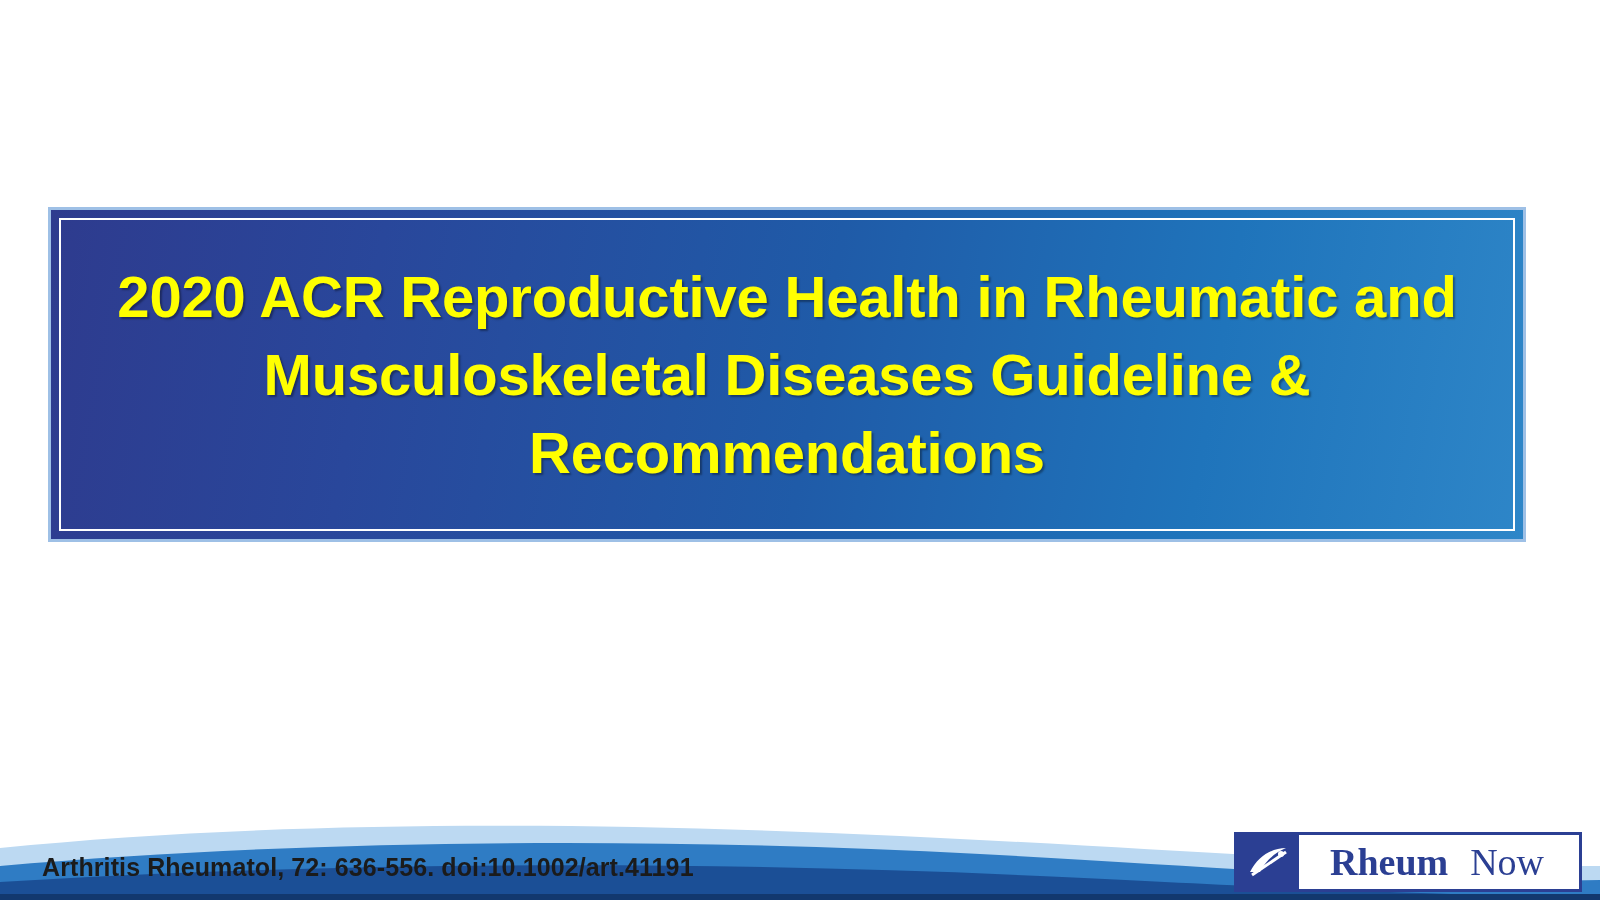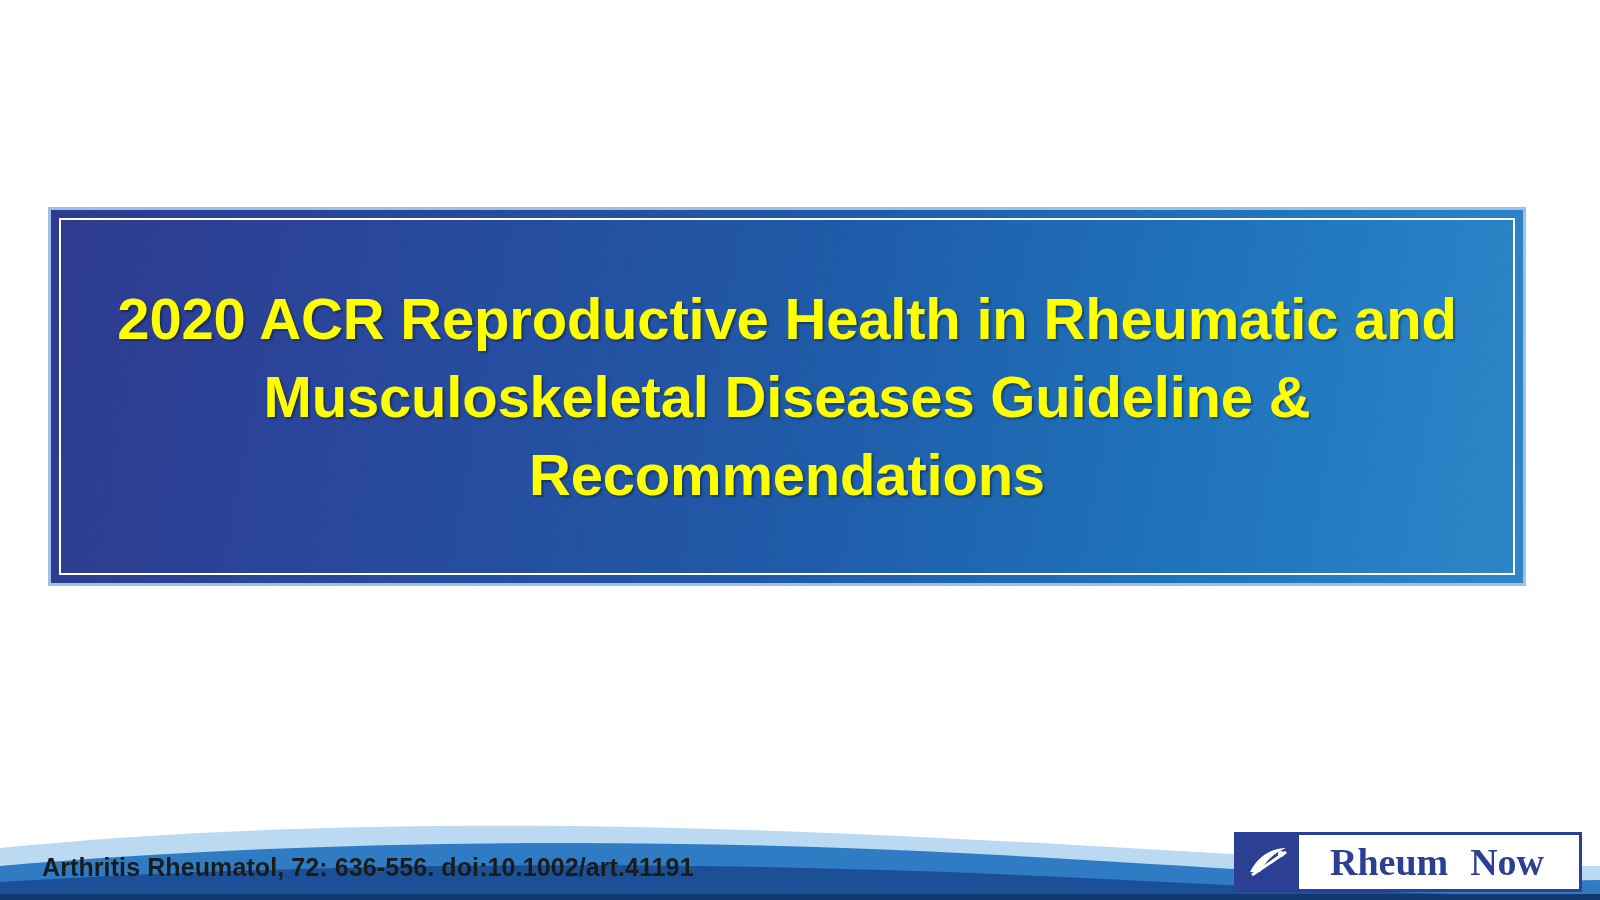--- a/index.html
+++ b/index.html
@@ -14,21 +14,21 @@
     overflow: hidden;
     font-family: "Liberation Sans", sans-serif;
   }
 
   
   .title-banner {
     position: absolute;
     left: 48px;
     top: 207px;
     width: 1478px;
-    height: 379px;
+    height: 335px;
     box-sizing: border-box;
     border: 3px solid #9ec0e6;
     padding: 8px;
     background: linear-gradient(100deg, #2e3b8e 0%, #29479b 22%, #1f5ba8 52%, #1f74bb 78%, #2e86c8 100%);
     box-shadow: 0 0 0 0 rgba(0,0,0,0);
   }
   .title-banner-inner {
     width: 100%;
     height: 100%;
     box-sizing: border-box;
@@ -100,21 +100,21 @@
     align-items: center;
     justify-content: center;
     gap: 22px;
     font-family: "Liberation Serif", serif;
     color: #2b3f93;
     font-size: 38px;
     line-height: 1;
     padding-right: 4px;
   }
   .logo-text .rheum { font-weight: bold; }
-  .logo-text .now { font-weight: bold; }
+  .logo-text .now { font-weight: normal; }
 </style>
 </head>
 <body>
 
 <div class="title-banner">
   <div class="title-banner-inner">
     <div class="title-text">2020 ACR Reproductive Health in Rheumatic and Musculoskeletal Diseases Guideline &amp; Recommendations</div>
   </div>
 </div>
 

